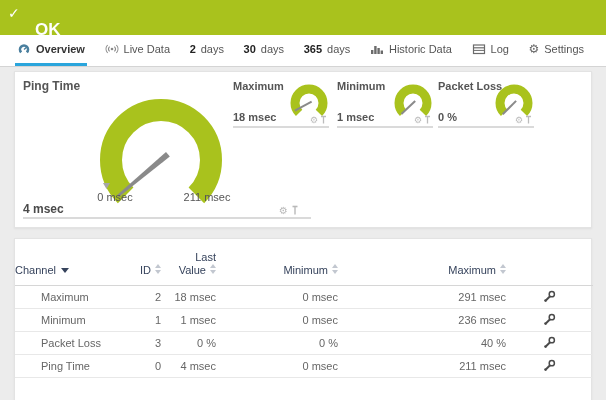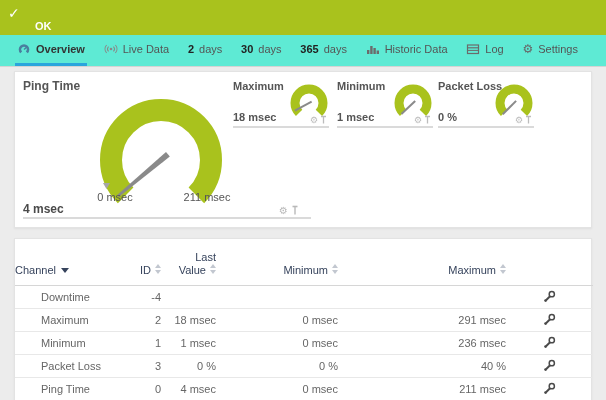--- a/index.html
+++ b/index.html
@@ -13,26 +13,26 @@
   
   .topbar{position:absolute;left:0;top:0;width:606px;height:35px;background:#a9c21d;color:#fff}
   .check{position:absolute;left:8px;top:5px;font-size:14px;font-weight:bold;color:#fff}
   .title-line{position:absolute;left:28px;top:4px;font-size:15px;white-space:nowrap}
   .kind{font-style:italic;font-weight:normal}
   .sname{font-weight:bold;margin-left:4px}
   .flag{font-size:9px;vertical-align:6px;margin-left:2px;color:rgba(255,255,255,.85)}
   .stars{margin-left:10px;font-size:11px;letter-spacing:1px;vertical-align:2px}
   .stars .full{color:rgba(40,48,8,.55)}
   .stars .empty{color:rgba(255,255,255,.85)}
-  .status{position:absolute;left:35px;top:20px;font-size:11px;font-weight:bold}
-
-  
-  .tabs{position:absolute;left:0;top:35px;width:606px;height:32px;background:#5eead4;
+  .status{position:absolute;left:35px;top:20px;font-size:17px;font-weight:bold}
+
+  
+  .tabs{position:absolute;left:0;top:35px;width:606px;height:32px;background:#ffffff;
         border-bottom:1px solid #d4d4d4;box-sizing:border-box;
-        display:flex;align-items:stretch;justify-content:space-between;padding:0 26px 0 15px}
+        display:flex;align-items:stretch;justify-content:space-between;padding:0 20px 0 15px}
   .tab{display:flex;align-items:center;gap:5px;font-size:11px;color:#555;cursor:pointer;
        border-bottom:3px solid transparent;box-sizing:border-box;padding:0 2px}
   .tab b{color:#222;font-weight:bold}
   .tab.active{border-bottom-color:#2aa5dc;color:#333;font-weight:bold}
   .ticon{display:inline-flex;align-items:center}
   .gear-glyph{font-family:"DejaVu Sans",sans-serif;font-size:12px;color:#666;line-height:1}
 
   
   .panel{position:absolute;left:14px;width:578px;background:#fff;border:1px solid #e3e3e3;
          box-sizing:border-box;box-shadow:0 1px 2px rgba(0,0,0,.06)}
@@ -245,32 +245,20 @@
           <th class="h-channel"><span>Channel</span><i class="caret"></i></th>
           <th><span>ID</span><span class="sorts"><i class="t"></i><i class="b"></i></span></th>
           <th><span>Last</span><br><span>Value</span><span class="sorts"><i class="t"></i><i class="b"></i></span></th>
           <th><span>Minimum</span><span class="sorts"><i class="t"></i><i class="b"></i></span></th>
           <th><span>Maximum</span><span class="sorts"><i class="t"></i><i class="b"></i></span></th>
           <th></th>
         </tr>
       </thead>
       <tbody>
         <tr>
-          <td class="cell-channel">Downtime</td>
-          <td>-4</td>
-          <td></td>
-          <td></td>
-          <td></td>
-          <td class="cell-tools"><svg class="wrench" width="13" height="13">
-                <circle cx="8.8" cy="4.2" r="2.6" fill="none" stroke="#4a4a4a" stroke-width="1.5"></circle>
-                <line x1="7" y1="6.2" x2="3" y2="10.2" stroke="#4a4a4a" stroke-width="2"></line>
-                <circle cx="2.6" cy="10.6" r="1.4" fill="#4a4a4a"></circle>
-              </svg></td>
-        </tr>
-        <tr>
           <td class="cell-channel">Maximum</td>
           <td>2</td>
           <td>18 msec</td>
           <td>0 msec</td>
           <td>291 msec</td>
           <td class="cell-tools"><svg class="wrench" width="13" height="13">
                 <circle cx="8.8" cy="4.2" r="2.6" fill="none" stroke="#4a4a4a" stroke-width="1.5"></circle>
                 <line x1="7" y1="6.2" x2="3" y2="10.2" stroke="#4a4a4a" stroke-width="2"></line>
                 <circle cx="2.6" cy="10.6" r="1.4" fill="#4a4a4a"></circle>
               </svg></td>

